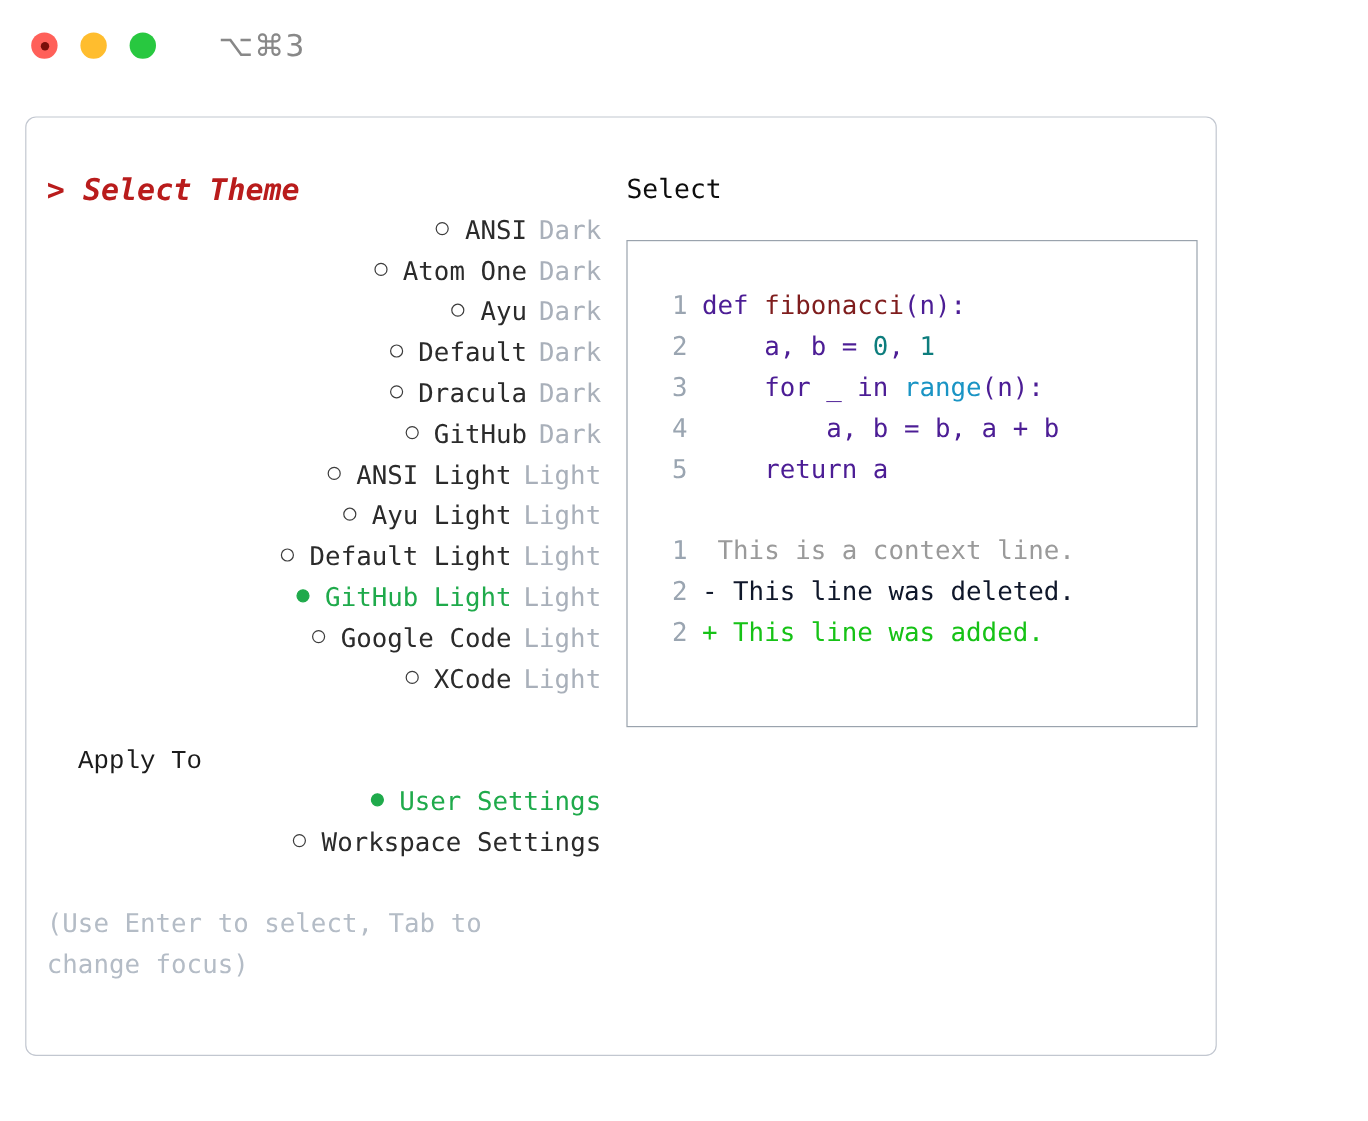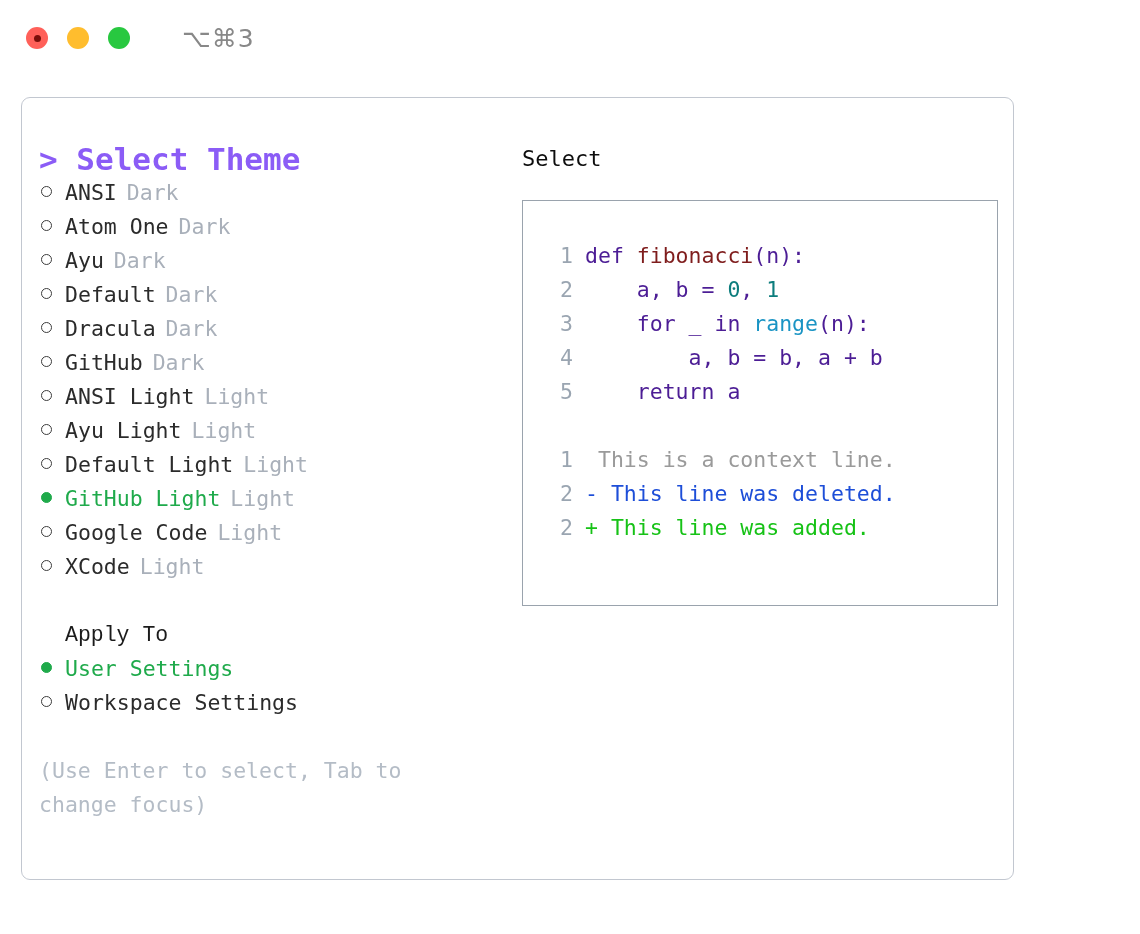--- a/index.html
+++ b/index.html
@@ -86,37 +86,39 @@
     height: 100%;
   }
 
   
   .left-col {
     width: 462px;
     flex: none;
   }
 
   .section-head {
-    font-size: 31px;
+    font-size: 25px;
     font-weight: bold;
-    color: #8b5cf6;
-    line-height: 34px;
-    white-space: pre;
+    color: #b91c1c;
+    line-height: 34px;
+    white-space: pre;
+    font-style: italic;
   }
 
   .opt-list { margin: 0; padding: 0; }
 
   .opt {
     display: flex;
     align-items: baseline;
     line-height: 34px;
     height: 34px;
     font-size: 21.5px;
     white-space: pre;
     color: #2b2b2b;
+    justify-content: flex-end;
   }
   .bullet {
     width: 26px;
     flex: none;
     position: relative;
     display: inline-block;
   }
   .bullet::before {
     content: "";
     position: absolute;
@@ -198,21 +200,21 @@
   }
   .code-text { color: #24292e; }
   .blank-row { height: 34px; }
 
   .tok-fn    { color: #7f1d1d; }
   .tok-num   { color: #0d7d7d; }
   .tok-call  { color: #1a94c4; text-align: right; }
   .tok-plain { color: #4c1d95; }
 
   .diff-ctx { color: #9a9a9a; }
-  .diff-del { color: #1d4ed8; }
+  .diff-del { color: #0f172a; }
   .diff-add { color: #16c216; }
 </style>
 </head>
 <body>
 
 <div class="window">
 
   <div class="titlebar">
     <div class="lights">
       <span class="light red"></span>

